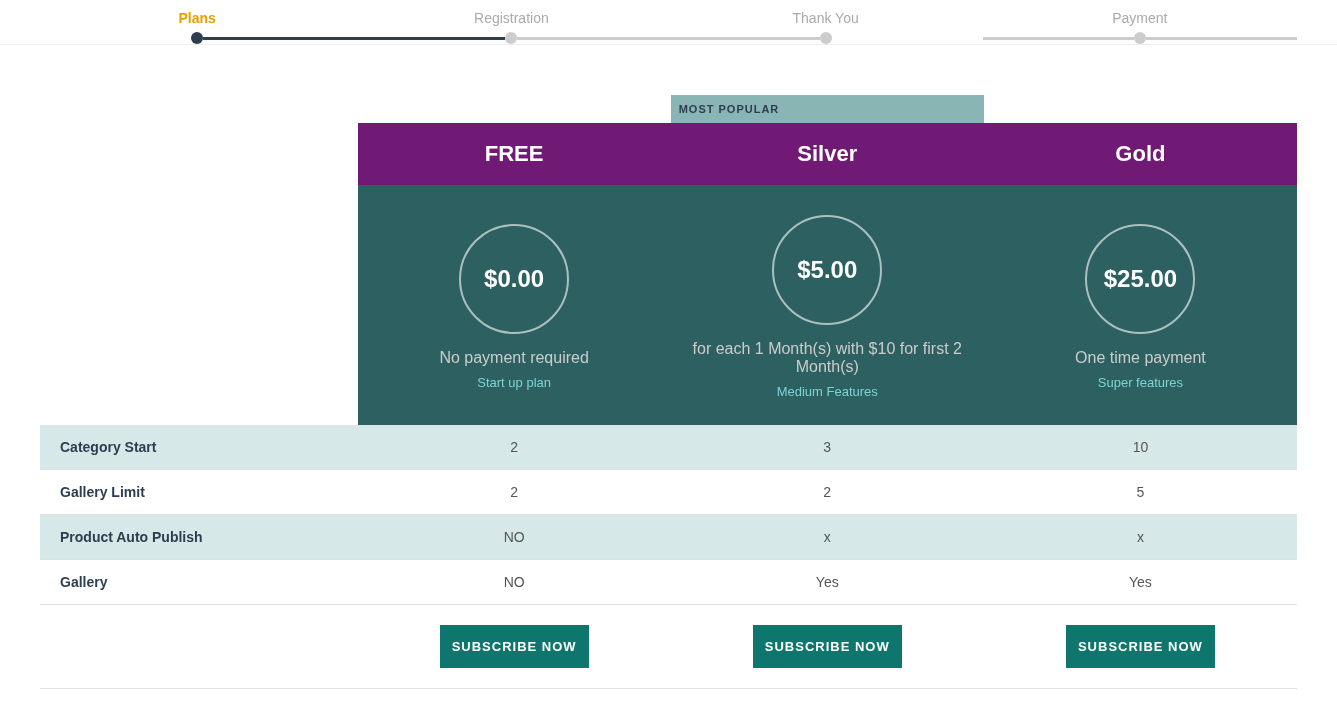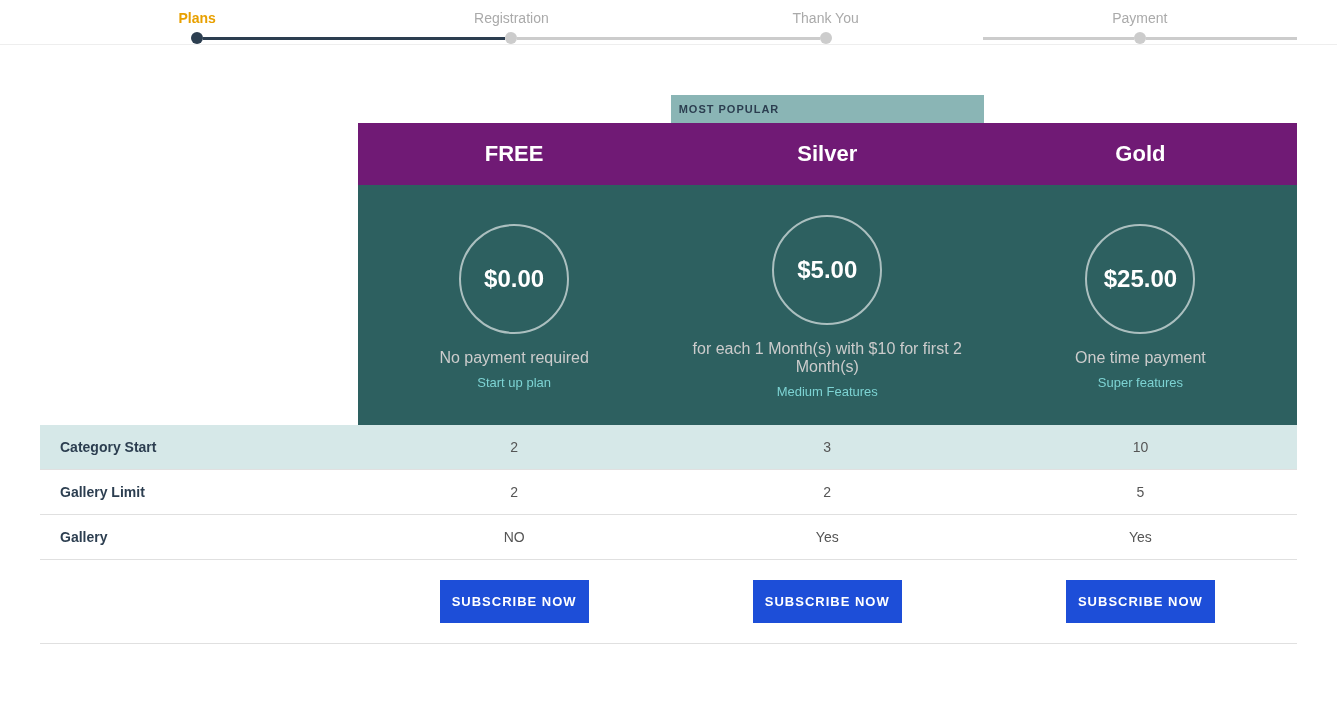--- a/index.html
+++ b/index.html
@@ -158,21 +158,21 @@
       width: 330px;
     }
 
     
     .subscribe-row td {
       padding: 20px;
       border-bottom: 1px solid #e0e0e0;
       text-align: center;
     }
     .subscribe-btn {
-      background: #1d4ed8;
+      background: #0f766e;
       color: #fff;
       border: none;
       padding: 14px 12px;
       font-size: 13px;
       font-weight: bold;
       letter-spacing: 1px;
       cursor: pointer;
       text-transform: uppercase;
     }
 
@@ -280,20 +280,26 @@
           <td>2</td>
           <td>3</td>
           <td>10</td>
         </tr>
         <tr class="feature-row">
           <td>Gallery Limit</td>
           <td>2</td>
           <td>2</td>
           <td>5</td>
         </tr>
+        <tr class="feature-row shaded">
+          <td>Product Auto Publish</td>
+          <td>NO</td>
+          <td>x</td>
+          <td>x</td>
+        </tr>
         <tr class="feature-row">
           <td>Gallery</td>
           <td>NO</td>
           <td>Yes</td>
           <td>Yes</td>
         </tr>
         <tr class="subscribe-row">
           <td></td>
           <td style="text-align: center; padding: 20px; border-bottom: 1px solid rgb(224, 224, 224);"><button class="subscribe-btn">SUBSCRIBE NOW</button></td>
           <td style="text-align: center; padding: 20px; border-bottom: 1px solid rgb(224, 224, 224);"><button class="subscribe-btn">SUBSCRIBE NOW</button></td>

